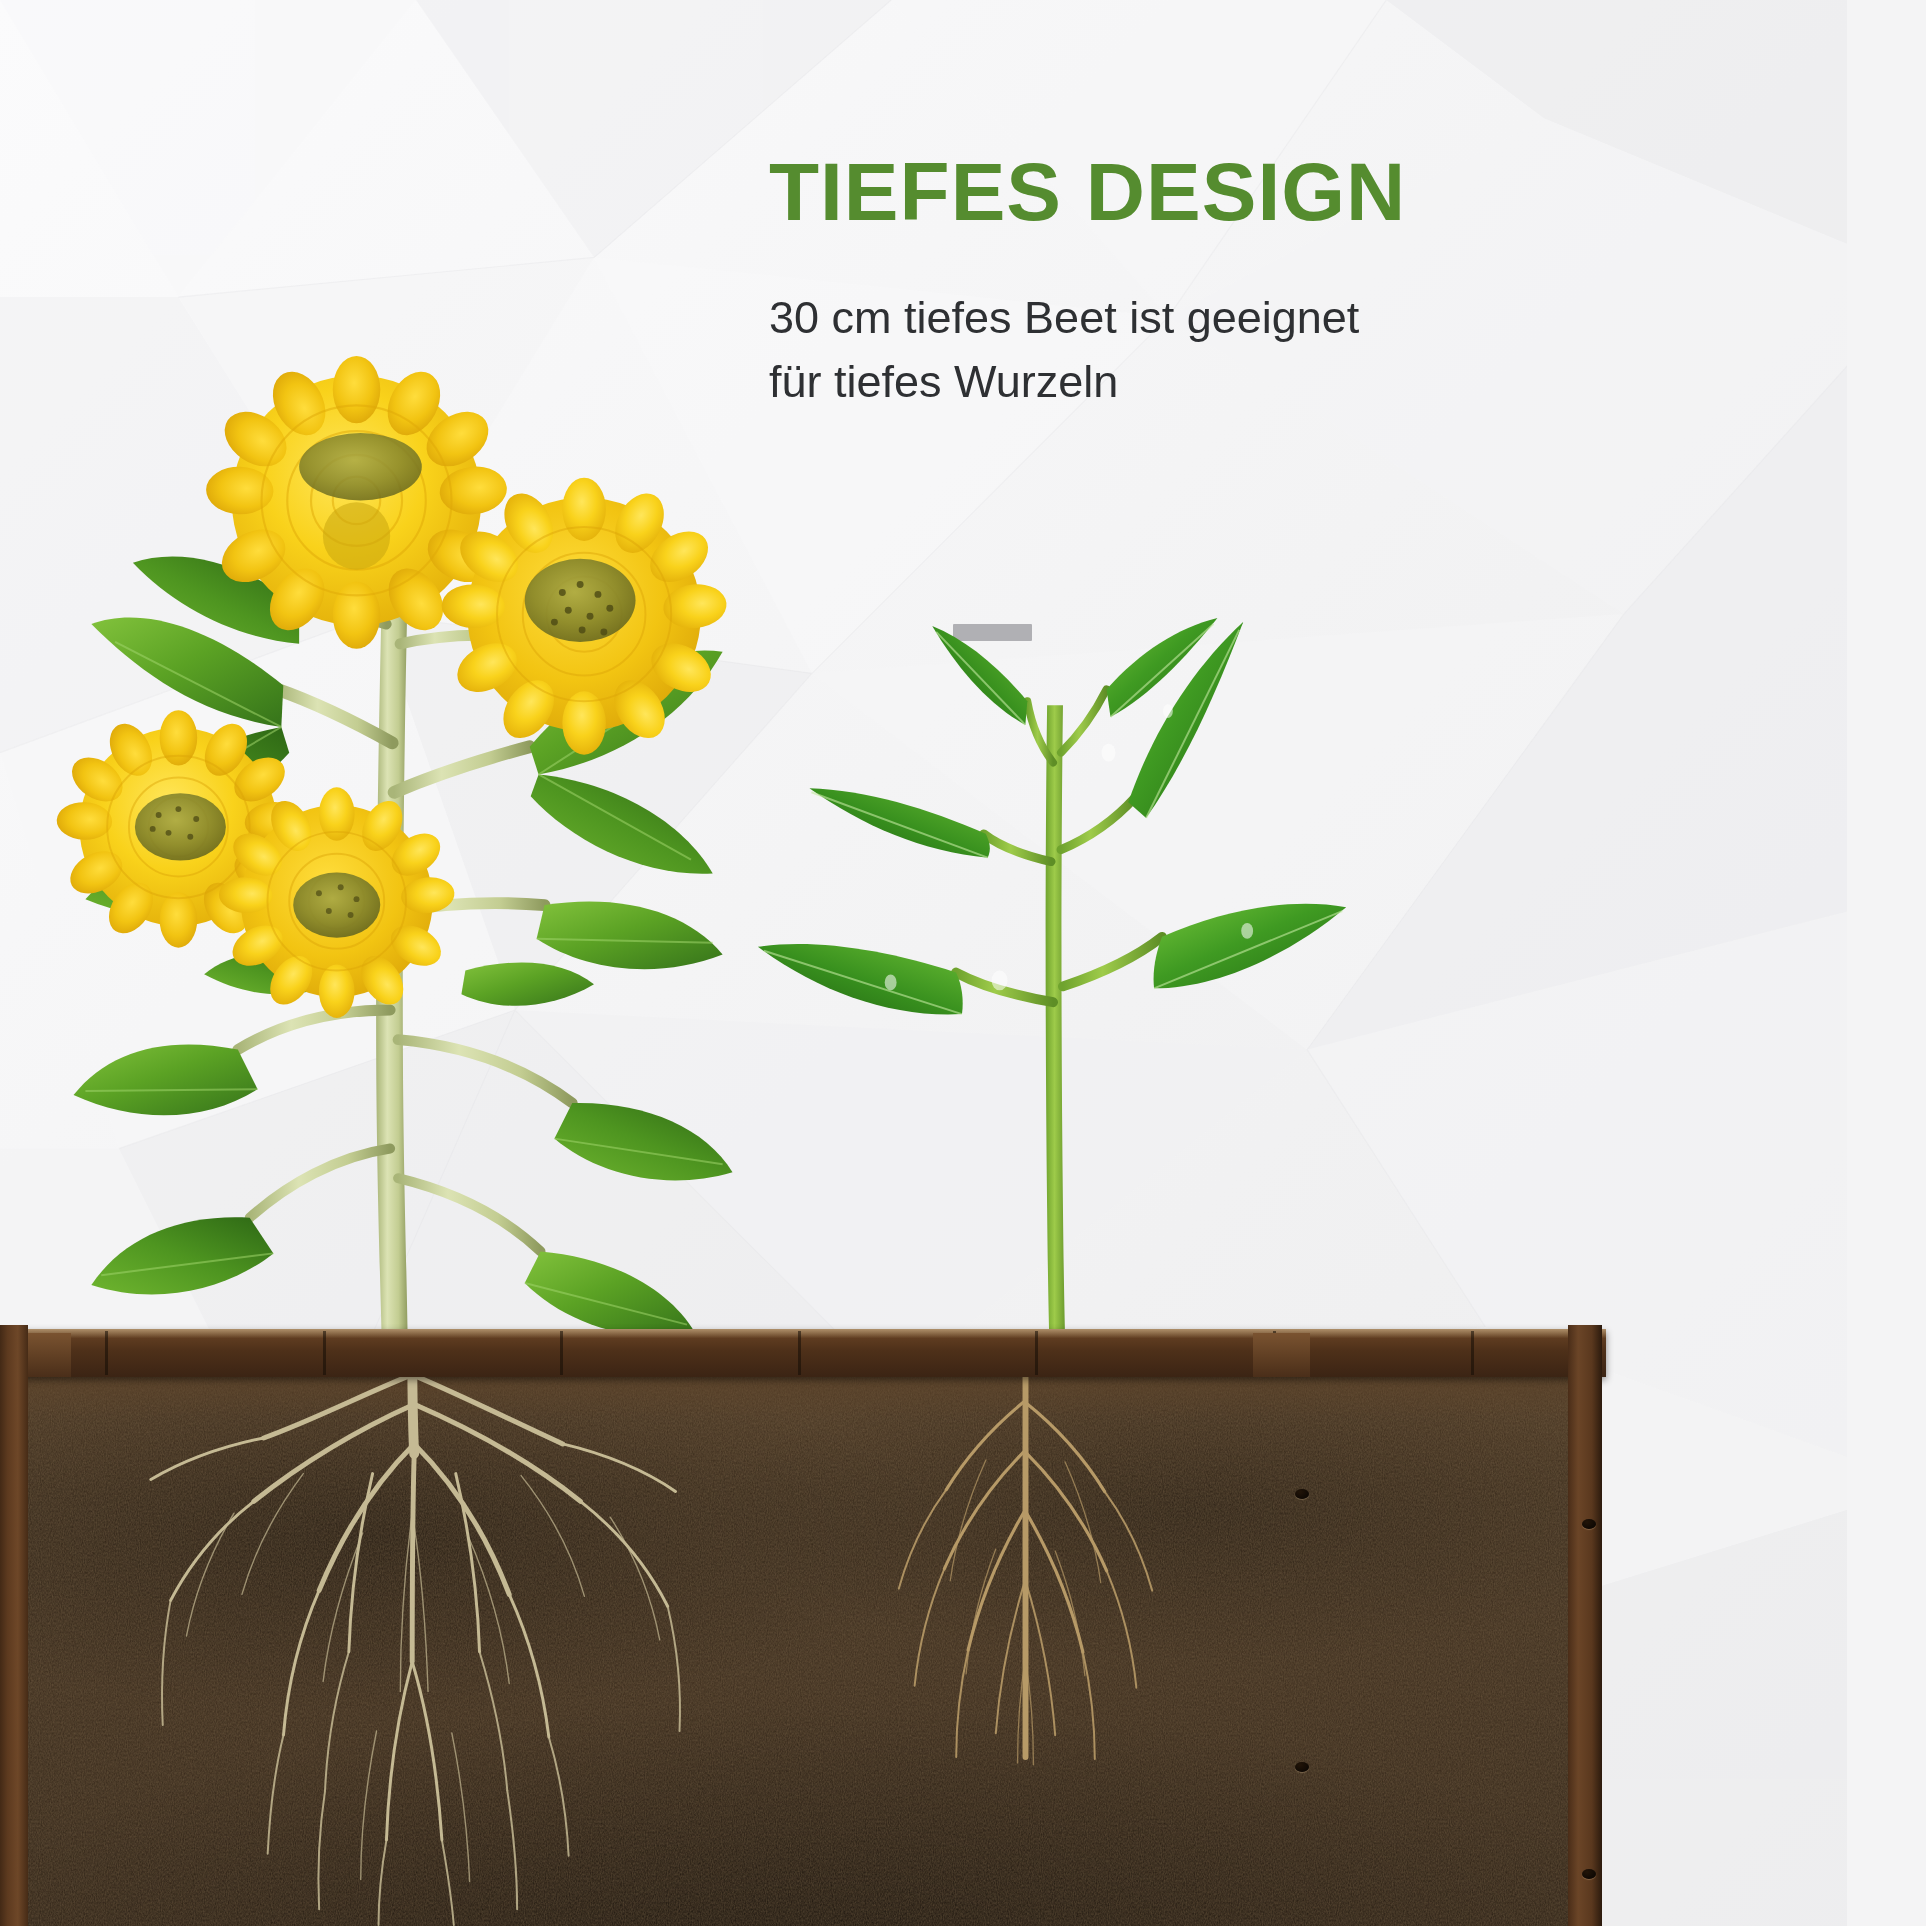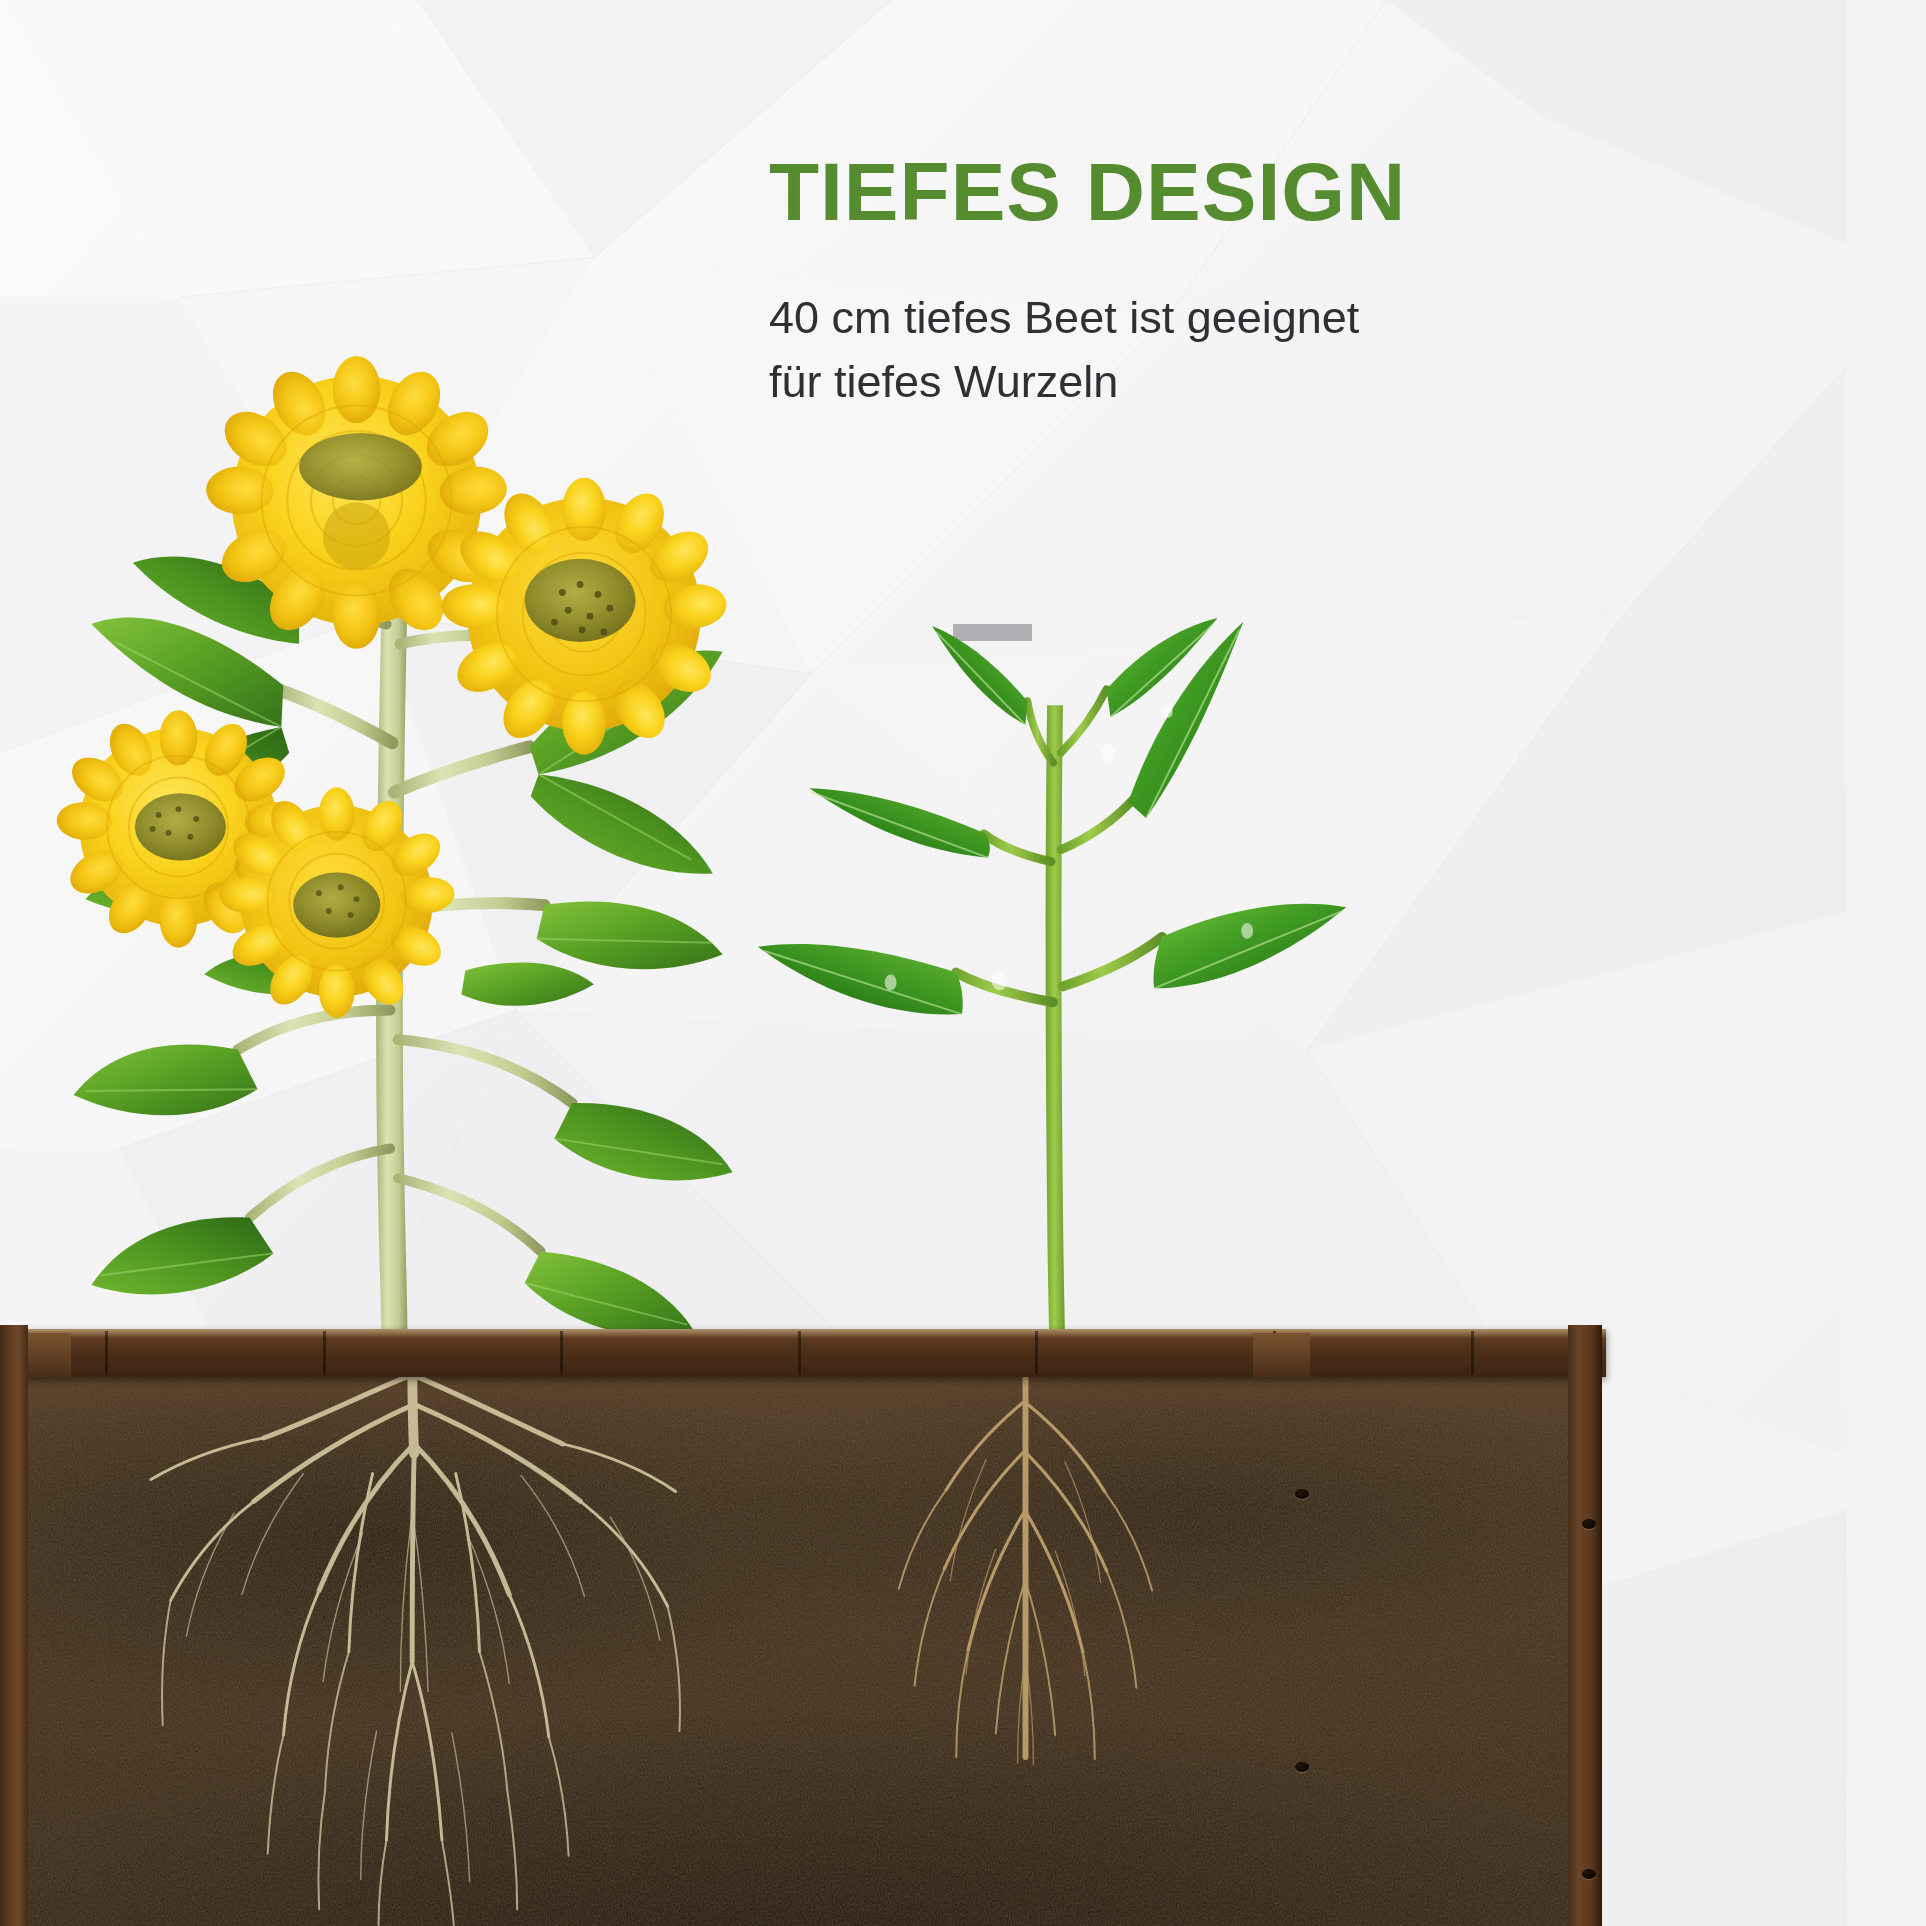--- a/index.html
+++ b/index.html
@@ -148,21 +148,21 @@
       <path d="M 1400,0 L 1180,320 L 820,680 L 520,1020 L 300,1520"></path>
       <path d="M 1946,280 L 1640,620 L 1320,1060 L 1500,1340"></path>
       <path d="M 0,760 L 380,620 L 820,680"></path>
       <path d="M 120,1160 L 520,1020 L 900,1400 L 1300,1700"></path>
     </g>
   </svg>
 
   <div class="text-block">
     <h1 class="headline" style="color: rgb(85, 140, 47);">TIEFES DESIGN</h1>
     <p class="subline" style="color: rgb(46, 48, 51);">
-      <span>40 cm tiefes Beet ist geeignet</span><br>
+      <span>30 cm tiefes Beet ist geeignet</span><br>
       <span>für tiefes Wurzeln</span>
     </p>
     <div class="divider" style="background: rgb(176, 176, 180);"></div>
   </div>
 
   <svg id="sunflower" class="plant-svg" viewBox="0 0 760 1090">
     <defs>
       <radialGradient id="petG" cx="45%" cy="38%" r="68%">
         <stop offset="0%" stop-color="#FFE65A"></stop>
         <stop offset="48%" stop-color="#F9D21B"></stop>

